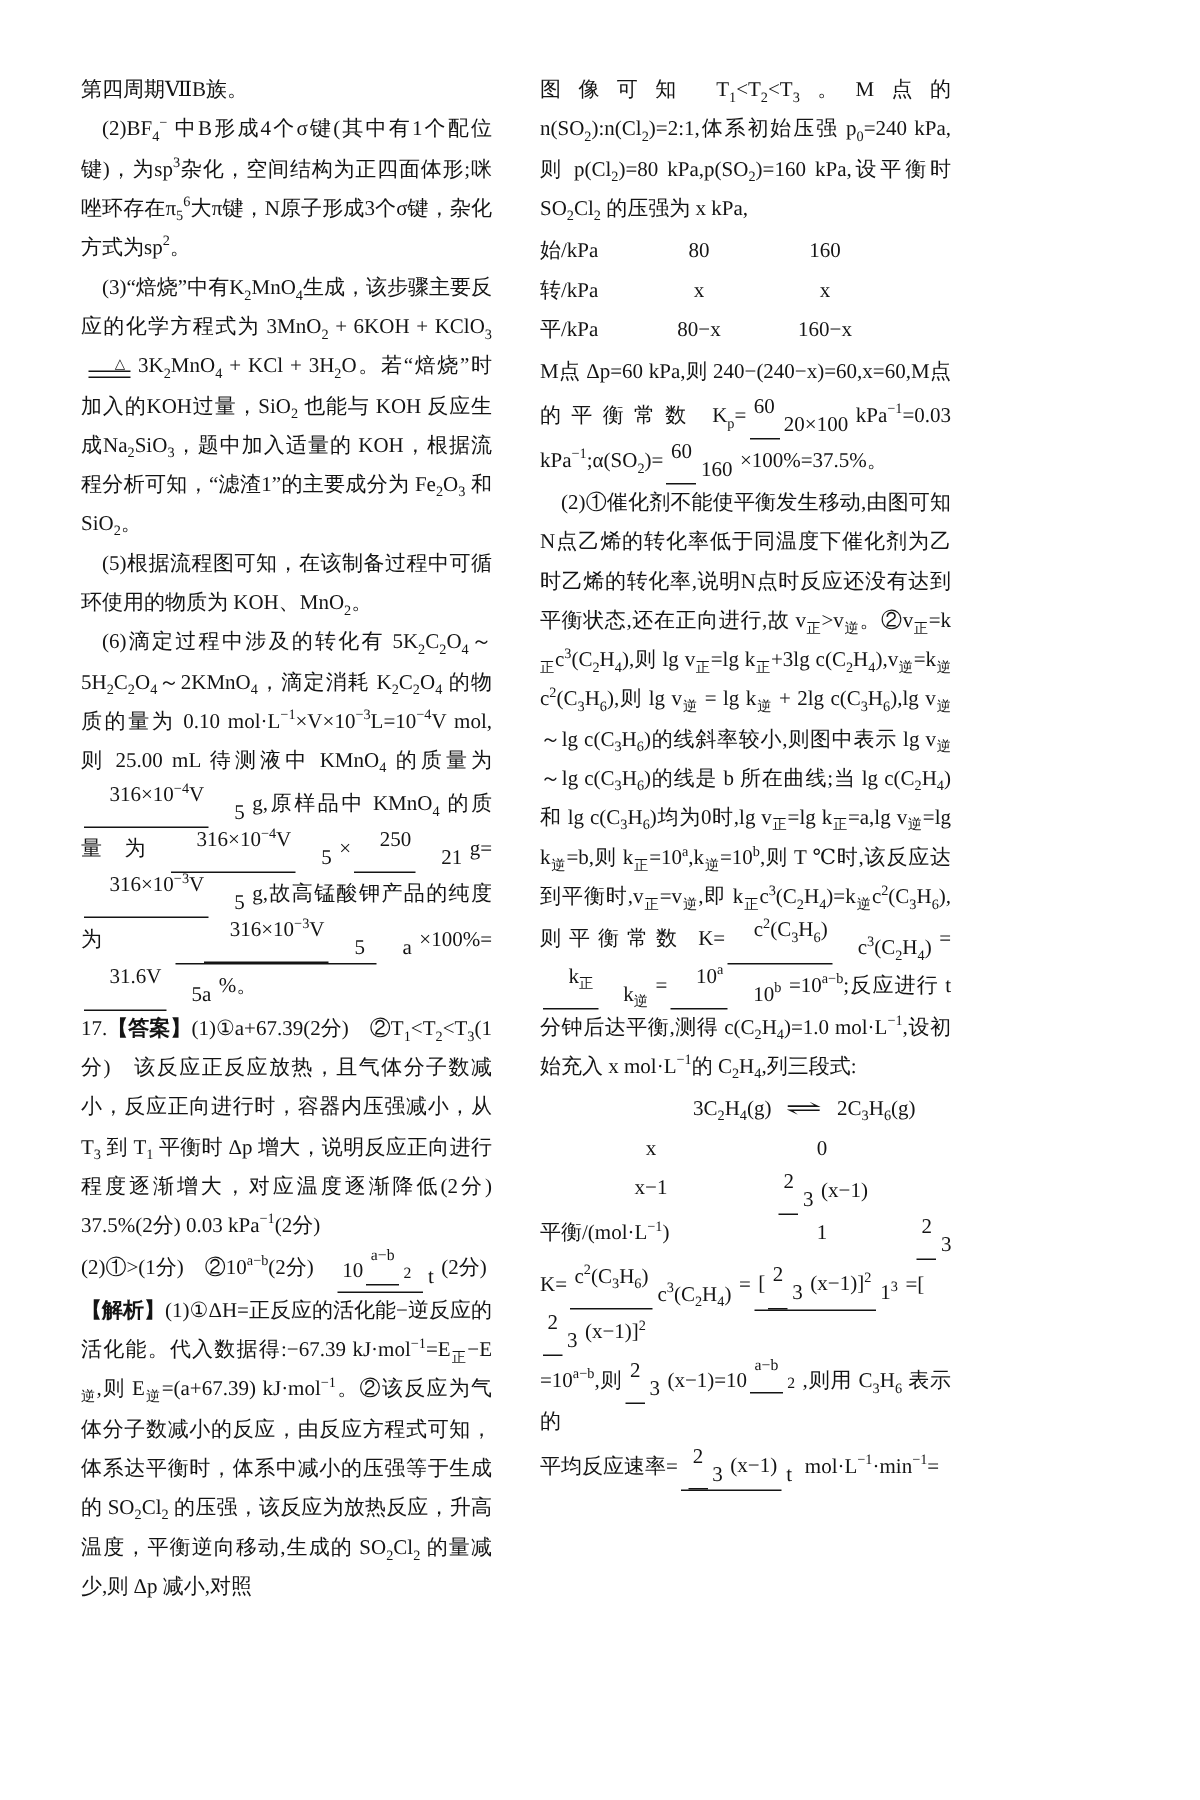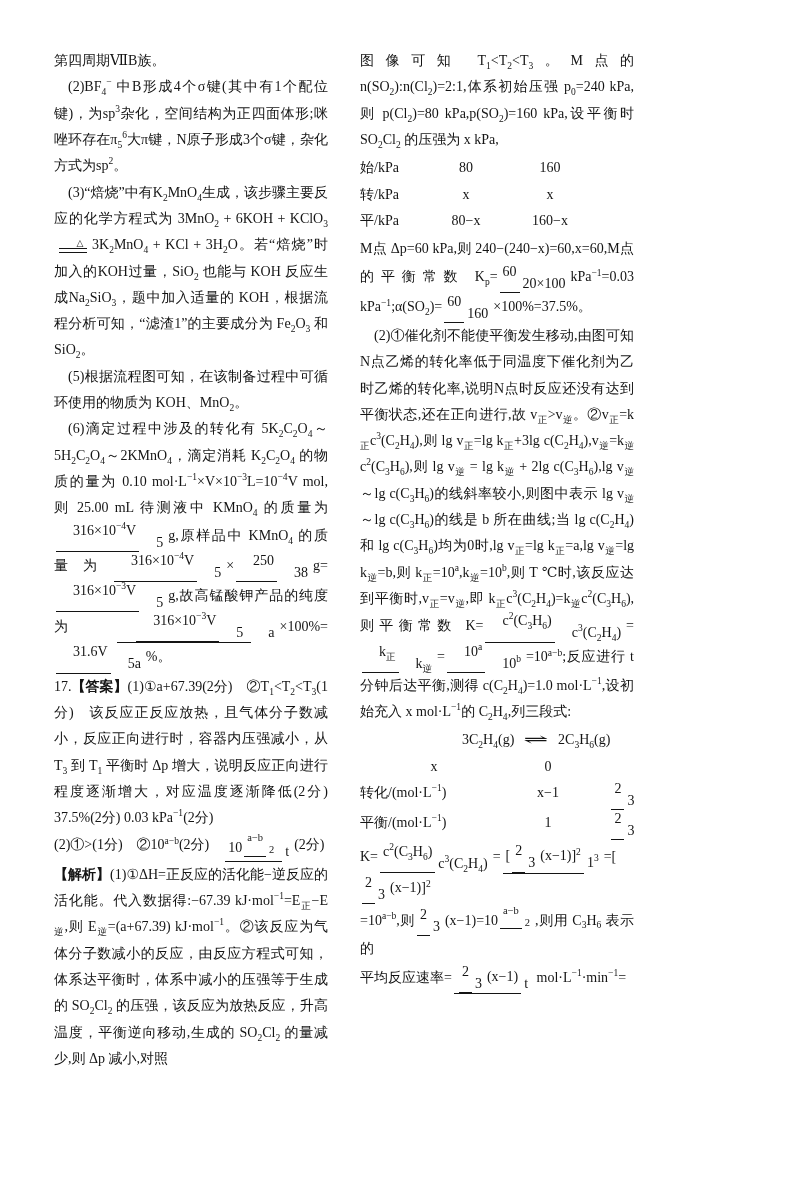--- a/index.html
+++ b/index.html
@@ -71,21 +71,21 @@
         </span>3K<sub>2</sub>MnO<sub>4</sub> + KCl + 3H<sub>2</sub>O。若“焙烧”时加入的KOH过量，SiO<sub>2</sub> 也能与 KOH 反应生成Na<sub>2</sub>SiO<sub>3</sub>，题中加入适量的 KOH，根据流程分析可知，“滤渣1”的主要成分为 Fe<sub>2</sub>O<sub>3</sub> 和 SiO<sub>2</sub>。</p>
     <p class="para ind">(5)根据流程图可知，在该制备过程中可循环使用的物质为 KOH、MnO<sub>2</sub>。</p>
     <p class="para ind">(6)滴定过程中涉及的转化有 5K<sub>2</sub>C<sub>2</sub>O<sub>4</sub>～5H<sub>2</sub>C<sub>2</sub>O<sub>4</sub>～2KMnO<sub>4</sub>，滴定消耗 K<sub>2</sub>C<sub>2</sub>O<sub>4</sub> 的物质的量为 0.10 mol·L<sup>−1</sup>×V×10<sup>−3</sup>L=10<sup>−4</sup>V mol,则 25.00 mL 待测液中 KMnO<sub>4</sub> 的质量为<span class="f">
           <span class="fn">316×10<sup>−4</sup>V</span>
           <span class="fd">5</span>
         </span>g,原样品中 KMnO<sub>4</sub> 的质量为<span class="f">
           <span class="fn">316×10<sup>−4</sup>V</span>
           <span class="fd">5</span>
         </span>×<span class="f">
           <span class="fn">250</span>
-          <span class="fd">38</span>
+          <span class="fd">21</span>
         </span>g=<span class="f">
           <span class="fn">316×10<sup>−3</sup>V</span>
           <span class="fd">5</span>
         </span>g,故高锰酸钾产品的纯度为<span class="f">
           <span class="fn"><span class="f">
               <span class="fn">316×10<sup>−3</sup>V</span>
               <span class="fd">5</span>
             </span></span>
           <span class="fd">a</span>
         </span>×100%=<span class="f">
@@ -148,21 +148,20 @@
           <span class="fd">10<sup>b</sup></span>
         </span>=10<sup>a−b</sup>;反应进行 t 分钟后达平衡,测得 c(C<sub>2</sub>H<sub>4</sub>)=1.0 mol·L<sup>−1</sup>,设初始充入 x mol·L<sup>−1</sup>的 C<sub>2</sub>H<sub>4</sub>,列三段式:</p>
 
     <div class="icet">
       <div class="icet2-h">3C<sub>2</sub>H<sub>4</sub>(g)<span class="arr">⇌</span>2C<sub>3</sub>H<sub>6</sub>(g)</div>
       <div class="icet2-r">
         <span class="c">x</span>
         <span class="c">0</span>
       </div>
       <div class="icet2-r">
-        <span>转化/(mol·L<sup>−1</sup>)</span>
         <span class="c">x−1</span>
         <span class="c"><span class="f">
               <span class="fn">2</span>
               <span class="fd">3</span>
             </span>(x−1)</span>
       </div>
       <div class="icet2-r">
         <span>平衡/(mol·L<sup>−1</sup>)</span>
         <span class="c">1</span>
         <span class="c"><span class="f">

